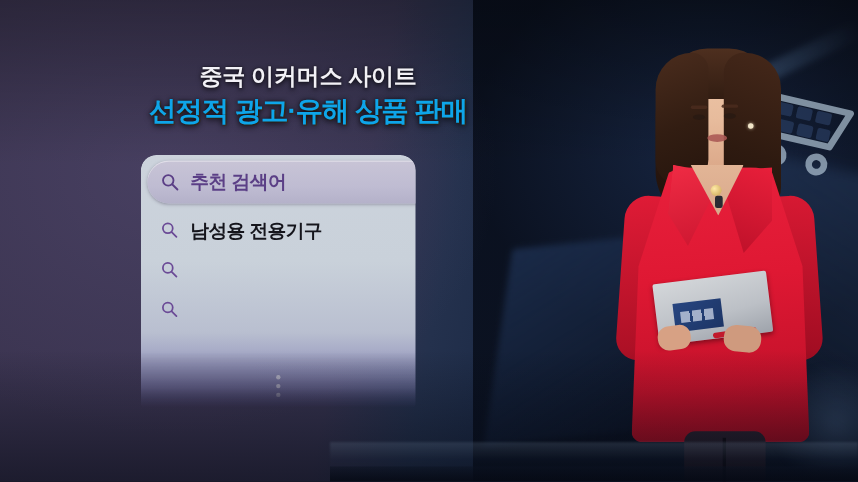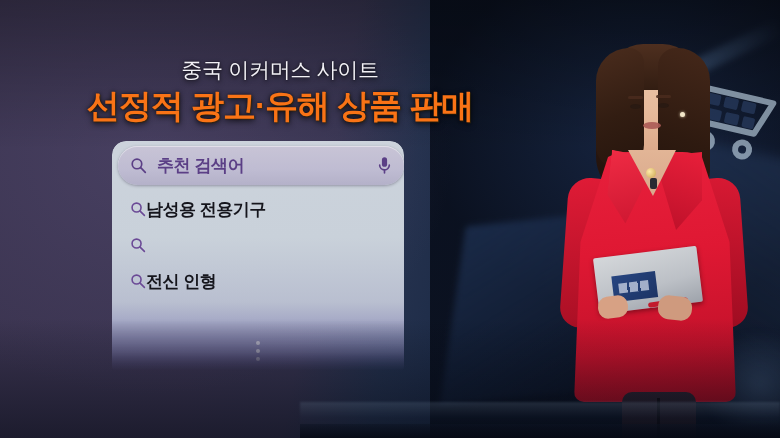--- a/index.html
+++ b/index.html
@@ -105,44 +105,44 @@
 
   
   .title-block {
     position: absolute;
     left: 0; top: 58px; width: 560px;
     text-align: center;
     pointer-events: none;
   }
   .title-line1 {
     font-size: 21px;
-    font-weight: 400;
+    font-weight: 700;
     color: #f2f1f6;
     letter-spacing: -0.3px;
     text-shadow: 0 2px 5px rgba(0,0,0,0.75), 0 0 2px rgba(0,0,0,0.6);
     line-height: 1.1;
   }
   .title-line2 {
     margin-top: 7px;
-    font-size: 33px;
+    font-size: 25px;
     font-weight: 900;
-    color: #f97316;
+    color: #0ea5e9;
     letter-spacing: -1.0px;
     text-shadow:
       0 2px 6px rgba(0,0,0,0.85),
       1px 1px 0 rgba(90,60,0,0.55),
       0 0 3px rgba(0,0,0,0.5);
     line-height: 1.1;
   }
 
   
   .search-panel {
     position: absolute;
-    left: 112px; top: 141px;
-    width: 292px; height: 230px;
+    left: 128px; top: 141px;
+    width: 250px; height: 230px;
     border-radius: 14px 14px 4px 4px;
     background: linear-gradient(180deg,
       #ccd3dc 0%,
       #c9d1da 42%,
       #b9bfd0 70%,
       #8f90bb 88%,
       #5b5790 100%);
     box-shadow: 0 4px 18px rgba(0,0,0,0.45);
     overflow: hidden;
     -webkit-mask-image: linear-gradient(180deg, #000 0%, #000 78%, rgba(0,0,0,0.55) 92%, rgba(0,0,0,0) 100%);
@@ -177,20 +177,21 @@
   }
   .suggestion-row {
     display: flex;
     align-items: center;
     height: 36px;
     padding-left: 18px;
     box-sizing: border-box;
   }
   .sg-magnifier { width: 16px; height: 16px; flex: 0 0 auto; }
   .sg-text {
+    margin-left: 11px;
     font-size: 17px;
     font-weight: 800;
     color: #15151c;
     letter-spacing: -0.5px;
   }
   .ellipsis-dots {
     position: absolute;
     left: 50%; top: 200px;
     transform: translateX(-50%);
     display: flex;
@@ -436,21 +437,20 @@
           <circle cx="8.2" cy="8.2" r="5.6" fill="none" stroke="#6b4a96" stroke-width="2"></circle>
           <line x1="12.6" y1="12.6" x2="18" y2="18" stroke="#6b4a96" stroke-width="2" stroke-linecap="round"></line>
         </svg>
       </div>
 
       <div class="suggestion-row">
         <svg class="sg-magnifier" viewBox="0 0 20 20">
           <circle cx="8.2" cy="8.2" r="5.6" fill="none" stroke="#6b4a96" stroke-width="2"></circle>
           <line x1="12.6" y1="12.6" x2="18" y2="18" stroke="#6b4a96" stroke-width="2" stroke-linecap="round"></line>
         </svg>
-        <span class="sg-text">전신 인형</span>
       </div>
 
     </div>
 
     <div class="ellipsis-dots">
       <i></i>
         <i></i>
         <i></i>
     </div>
   </div>

